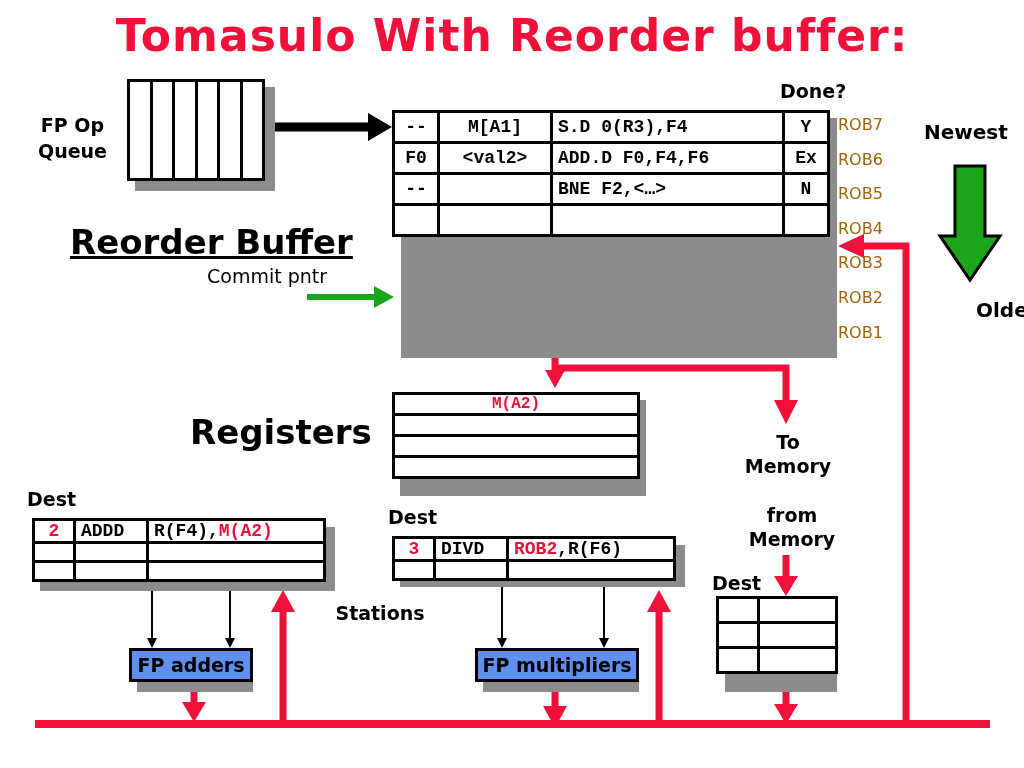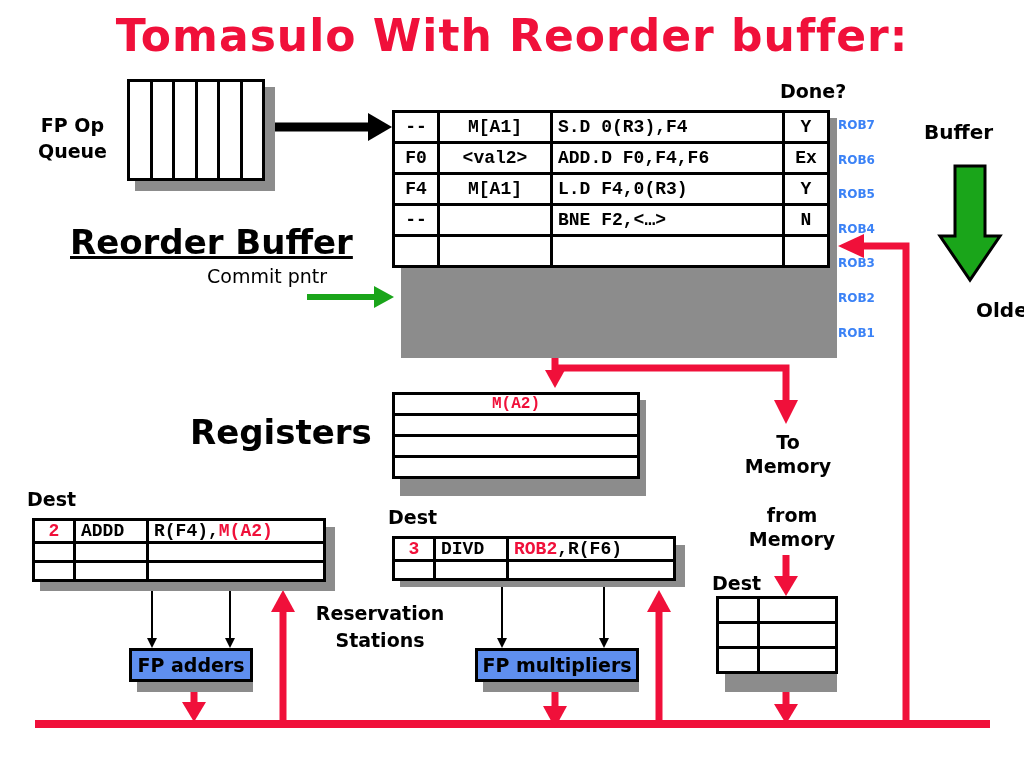--- a/index.html
+++ b/index.html
@@ -5,21 +5,21 @@
   html,body{margin:0;padding:0;background:#fff;}
   body{width:1024px;height:768px;position:relative;overflow:hidden;font-family:"DejaVu Sans",sans-serif;}
   .abs{position:absolute;}
   .title{left:0;width:1024px;top:10px;text-align:center;color:#f0103a;font-size:44px;font-weight:bold;letter-spacing:1px;}
   .lbl{color:#000;font-weight:bold;}
   .mono{font-family:"Liberation Mono","DejaVu Sans Mono",monospace;font-weight:bold;}
   .red{color:#f0103a;}
   .shadow{background:#8c8c8c;}
   table.grid{border-collapse:collapse;background:#fff;}
   table.grid td{border:3px solid #000;padding:0 5px;height:28px;font-size:18px;white-space:nowrap;overflow:hidden;}
-  .robtag{color:#3b82f6;font-size:12px;font-weight:bold;}
+  .robtag{color:#a16207;font-size:16px;font-weight:normal;}
   svg{position:absolute;left:0;top:0;}
   .unit{background:#5f8fef;border:3px solid #000;font-size:19px;font-weight:bold;text-align:center;line-height:28px;}
 </style>
 </head>
 <body>
 
 <div class="abs title">Tomasulo With Reorder buffer:</div>
 
 <svg width="1024" height="768">
 
@@ -95,26 +95,20 @@
         <td style="width:32px;text-align:center;">--</td>
         <td style="width:100px;text-align:center;">M[A1]</td>
         <td style="">S.D 0(R3),F4</td>
         <td style="width:32px;text-align:center;">Y</td>
       </tr>
       <tr>
         <td style="width:32px;text-align:center;margin-top:37px;">F0</td>
         <td style="width:100px;text-align:center;margin-top:28px;">&lt;val2&gt;</td>
         <td style="">ADD.D F0,F4,F6</td>
         <td style="width:32px;text-align:center;">Ex</td>
-      </tr>
-      <tr>
-        <td style="width:32px;text-align:center;">F4</td>
-        <td style="width:100px;text-align:center;">M[A1]</td>
-        <td style="">L.D F4,0(R3)</td>
-        <td style="width:32px;text-align:center;">Y</td>
       </tr>
       <tr>
         <td style="width:32px;text-align:center;">--</td>
         <td style="width:100px;text-align:center;"></td>
         <td style="">BNE F2,&lt;…&gt;</td>
         <td style="width:32px;text-align:center;">N</td>
       </tr>
       <tr>
         <td style="width:32px;text-align:center;"></td>
         <td style="width:100px;text-align:center;"></td>
@@ -126,21 +120,21 @@
 <div class="abs" id="rob-tags" style="left:838px;top:114px;">
     <div class="robtag" style="height:34.6px;line-height:22px;">ROB7</div>
     <div class="robtag" style="height:34.6px;line-height:22px;">ROB6</div>
     <div class="robtag" style="height:34.6px;line-height:22px;">ROB5</div>
     <div class="robtag" style="height:34.6px;line-height:22px;text-align:center;">ROB4</div>
     <div class="robtag" style="height:34.6px;line-height:22px;">ROB3</div>
     <div class="robtag" style="height:34.6px;line-height:22px;">ROB2</div>
     <div class="robtag" style="height:34.6px;line-height:22px;">ROB1</div>
   </div>
 
-<div class="abs lbl" style="left:924px;top:120px;font-size:20px;">Buffer</div>
+<div class="abs lbl" style="left:924px;top:120px;font-size:20px;">Newest</div>
 <div class="abs lbl" style="left:976px;top:298px;font-size:20px;">Oldest</div>
 
 <div class="abs lbl" style="left:190px;top:412px;font-size:34px;">Registers</div>
 <div class="abs shadow" style="left:400px;top:400px;width:246px;height:96px;"></div>
 <table class="abs grid mono" style="left:392px;top:392px;width:248px;">
   <tbody id="reg-body">
       <tr>
         <td class="red" style="text-align:center;height:18px;font-size:16px;">M(A2)</td>
       </tr>
       <tr>
@@ -216,20 +210,19 @@
       </tr>
       <tr>
         <td class="red" style="width:28px;text-align:center;height:16px;"></td>
         <td style="width:60px;height:16px;"></td>
         <td style="height:16px;"><span class="red"></span><span class=""></span></td>
       </tr>
     </tbody>
 </table>
 
 <div class="abs lbl" style="left:300px;top:600px;font-size:19px;text-align:center;width:160px;line-height:27px;">
-  <div>Reservation</div>
   <div>Stations</div>
 </div>
 
 <div class="abs shadow" style="left:137px;top:656px;width:116px;height:36px;"></div>
 <div class="abs unit" style="left:129px;top:648px;width:118px;height:28px;">FP adders</div>
 <div class="abs shadow" style="left:483px;top:656px;width:156px;height:36px;"></div>
 <div class="abs unit" style="left:475px;top:648px;width:158px;height:28px;">FP multipliers</div>
 
 </body></html>

